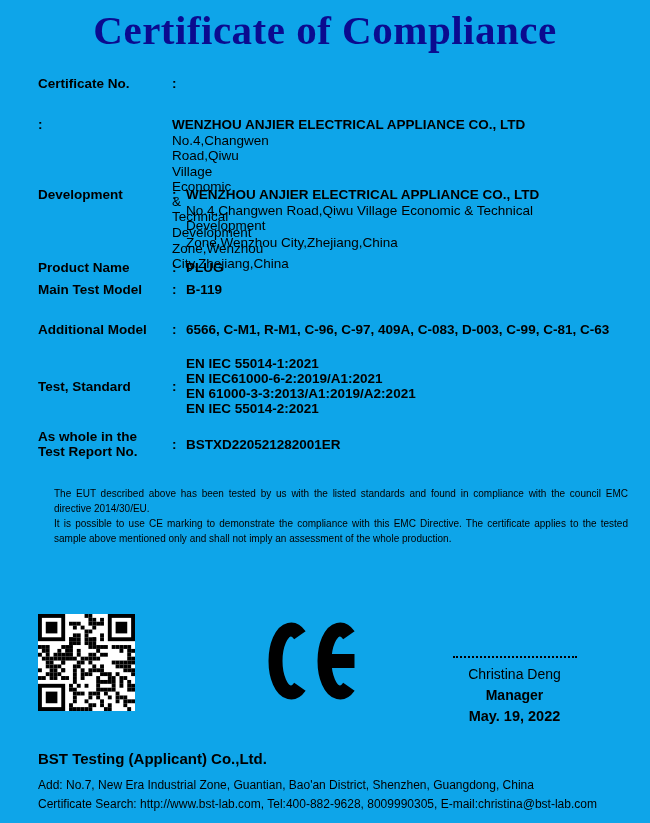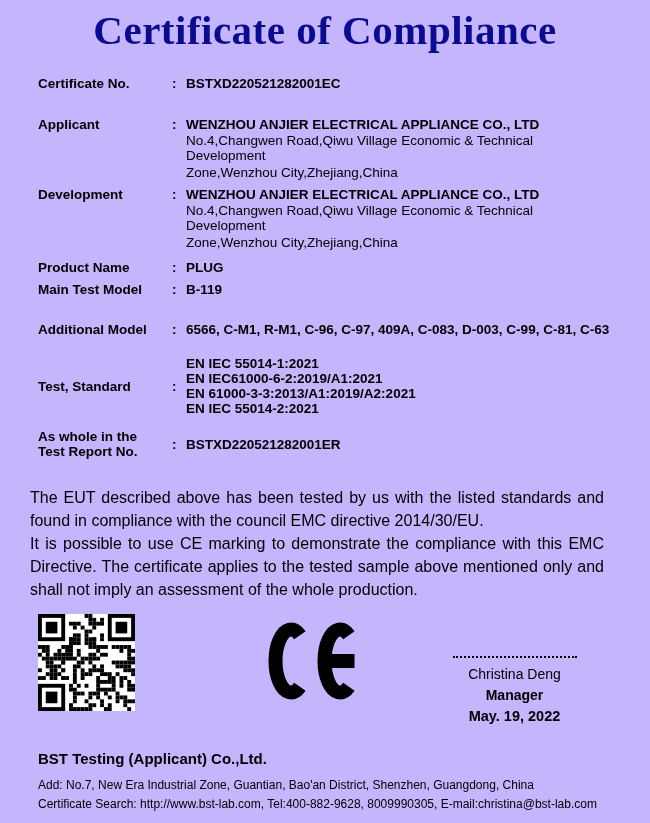--- a/index.html
+++ b/index.html
@@ -1,38 +1,38 @@
 <!DOCTYPE html>
 <html><head>
 <meta charset="utf-8">
 <style>
   html,body { margin:0; padding:0; background:#fff; }
   .page {
-    position:relative; width:650px; height:823px; background:#c4b5fd;
+    position:relative; width:650px; height:823px; background:#0ea5e9;
     font-family:"Liberation Sans", sans-serif; color:#000; overflow:hidden;
   }
   .title {
     position:absolute; top:6px; left:0; width:650px; text-align:center;
     font-family:"Liberation Serif", serif; font-weight:bold; font-size:41px;
     letter-spacing:0.5px; color:#0b0b8f;
   }
   .row {
     position:absolute; left:38px; width:574px;
     display:grid; grid-template-columns:134px 14px 1fr;
     font-size:13.5px; line-height:15px;
   }
   .lbl { font-weight:bold; }
   .colon { font-weight:bold; }
   .val { font-weight:bold; white-space:nowrap; }
   .addr { font-weight:normal; line-height:15.3px; margin-top:1px; }
   .std-line { font-weight:bold; line-height:15px; }
   .vcenter { align-self:center; }
   .statement {
-    position:absolute; left:30px; top:486px; width:574px;
-    font-size:16px; line-height:23px;
+    position:absolute; left:54px; top:486px; width:574px;
+    font-size:10px; line-height:15px;
   }
   .statement p { margin:0; text-align:justify; }
   .qr { position:absolute; left:38px; top:614px; width:97px; height:97px; }
   .ce { position:absolute; left:268px; top:622px; }
   .sig {
     position:absolute; left:432px; top:656px; width:165px; text-align:center;
   }
   .sig-line { border-top:2px dotted #000; width:124px; margin:0 auto 6px auto; height:0; }
   .sig-name { font-size:14px; font-weight:normal; line-height:21px; }
   .sig-role { font-size:14px; font-weight:bold; line-height:21px; }
@@ -44,25 +44,23 @@
 </head>
 <body>
 
 <div class="page">
 
   <div class="title">Certificate of Compliance</div>
 
   <div class="row" style="top:76px">
     <div class="lbl">Certificate No.</div>
     <div class="colon">:</div>
-    <div class="val">BSTXD220521282001EC</div>
   </div>
 
   <div class="row" style="top:117px">
-    <div class="lbl">Applicant</div>
     <div class="colon">:</div>
     <div>
       <div class="val">WENZHOU ANJIER ELECTRICAL APPLIANCE CO., LTD</div>
       <div class="addr">No.4,Changwen Road,Qiwu Village Economic &amp; Technical Development</div>
       <div class="addr">Zone,Wenzhou City,Zhejiang,China</div>
     </div>
   </div>
 
   <div class="row" style="top:187px">
     <div class="lbl">Development</div>

